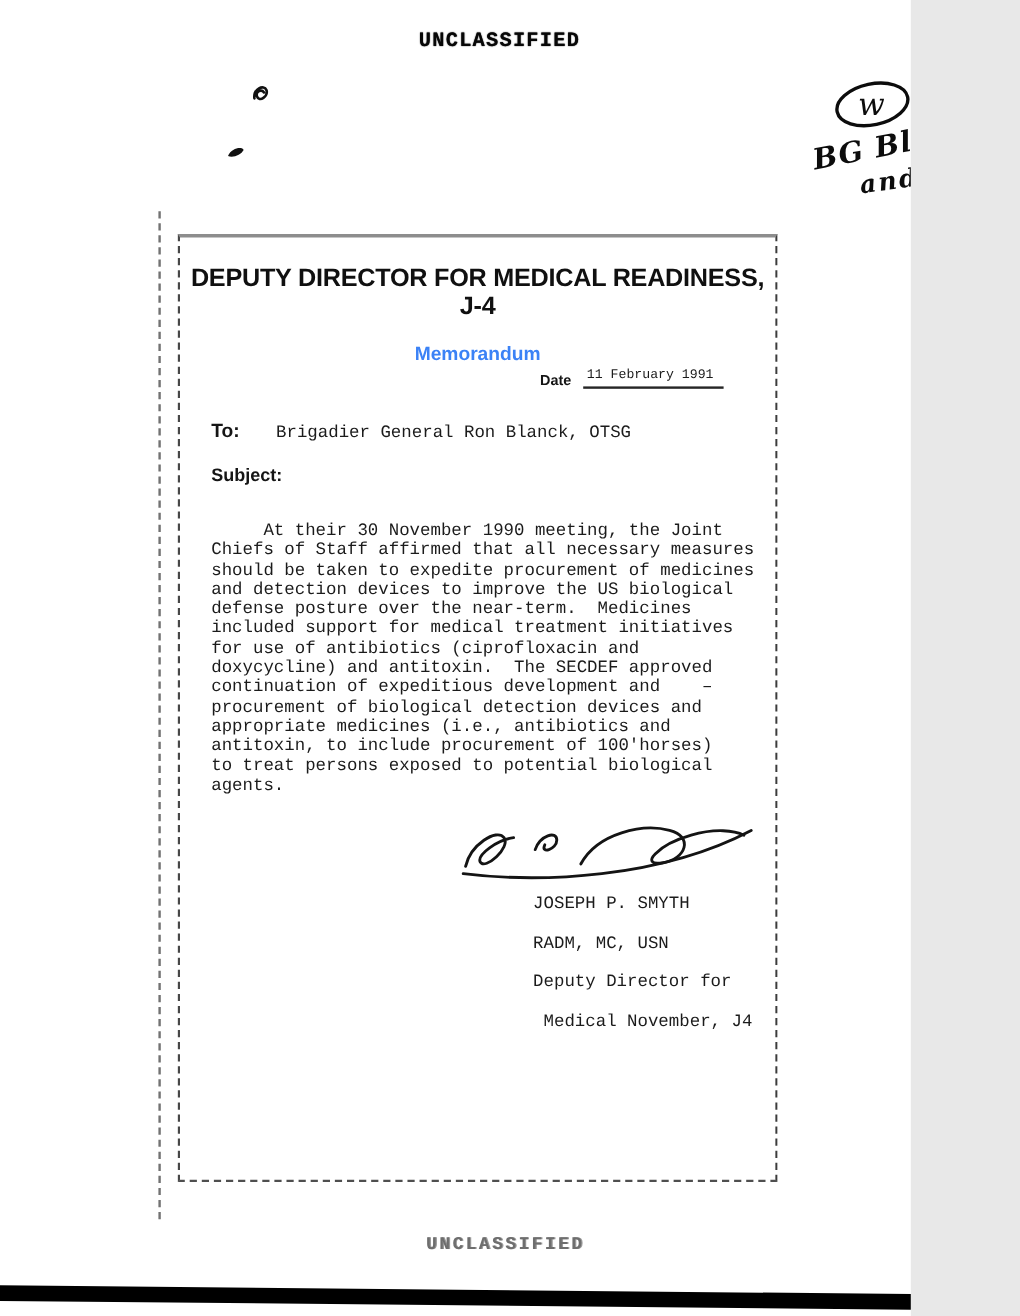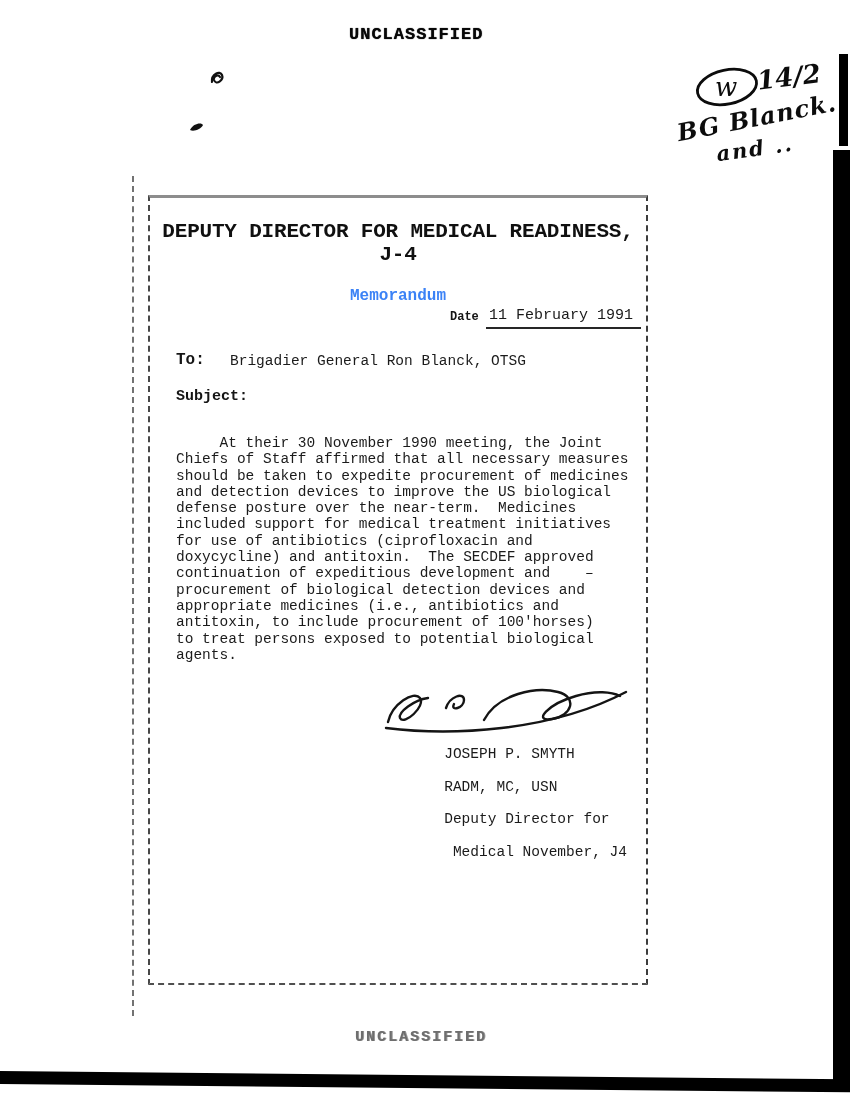--- a/index.html
+++ b/index.html
@@ -1,22 +1,22 @@
 <!DOCTYPE html>
 <html><head>
 <meta charset="utf-8">
 <style>
   html,body{margin:0;padding:0;background:#e8e8e8;}
   .page{
-    position:relative;width:850px;height:1097px;background:#ffffff;
+    position:relative;width:759px;height:1097px;background:#ffffff;
     overflow:hidden;font-family:"Liberation Serif",serif;color:#151515;
   }
   .abs{position:absolute;}
   .mono{font-family:"Liberation Mono",monospace;color:#1b1b1b;}
-  .serif{font-family:Liberation Mono, monospace;}
+  .serif{font-family:Liberation Sans, sans-serif;}
 
   .classification-top{
     left:349px;top:25px;font-family:"Liberation Mono",monospace;
     font-weight:bold;font-size:17px;letter-spacing:1px;color:#070707;
     text-shadow:0 0 1px #000;
   }
   .classification-bottom{
     left:355px;top:1029px;font-family:"Liberation Mono",monospace;
     font-weight:bold;font-size:15px;letter-spacing:2px;color:#6e6e6e;
     text-shadow:1px 0 0 #9a9a9a;
@@ -49,21 +49,21 @@
     border-left:2px dashed #474747;
     border-right:2px dashed #3c3c3c;
     border-bottom:2px dashed #4f4f4f;
   }
   .org-title{left:0;top:22px;width:100%;text-align:center;font-size:21px;font-weight:bold;letter-spacing:-0.2px;color:#101010;}
   .org-subtitle{left:0;top:56px;width:100%;text-align:center;font-size:19px;color:#141414;}
   .doc-type{left:0;top:89px;width:100%;text-align:center;font-size:16px;font-weight:bold;color:#3b82f6;}
 
   .date-label{left:300px;top:112px;font-size:12px;font-weight:bold;}
   .date-value{
-    left:336px;top:109px;font-size:15px;
+    left:336px;top:109px;font-size:11px;
     border-bottom:2px solid #262626;padding:0 8px 3px 3px;
   }
 
   .to-label{left:26px;top:153px;font-size:16px;font-weight:bold;}
   .to-value{left:80px;top:155px;font-size:14.5px;white-space:pre;}
 
   .subject-label{left:26px;top:190px;font-size:15px;font-weight:bold;}
   .subject-value{left:100px;top:189px;font-size:14.5px;line-height:17px;white-space:pre;}
 
   .body-text{left:26px;top:237px;font-size:14.5px;line-height:16.3px;white-space:pre;}

